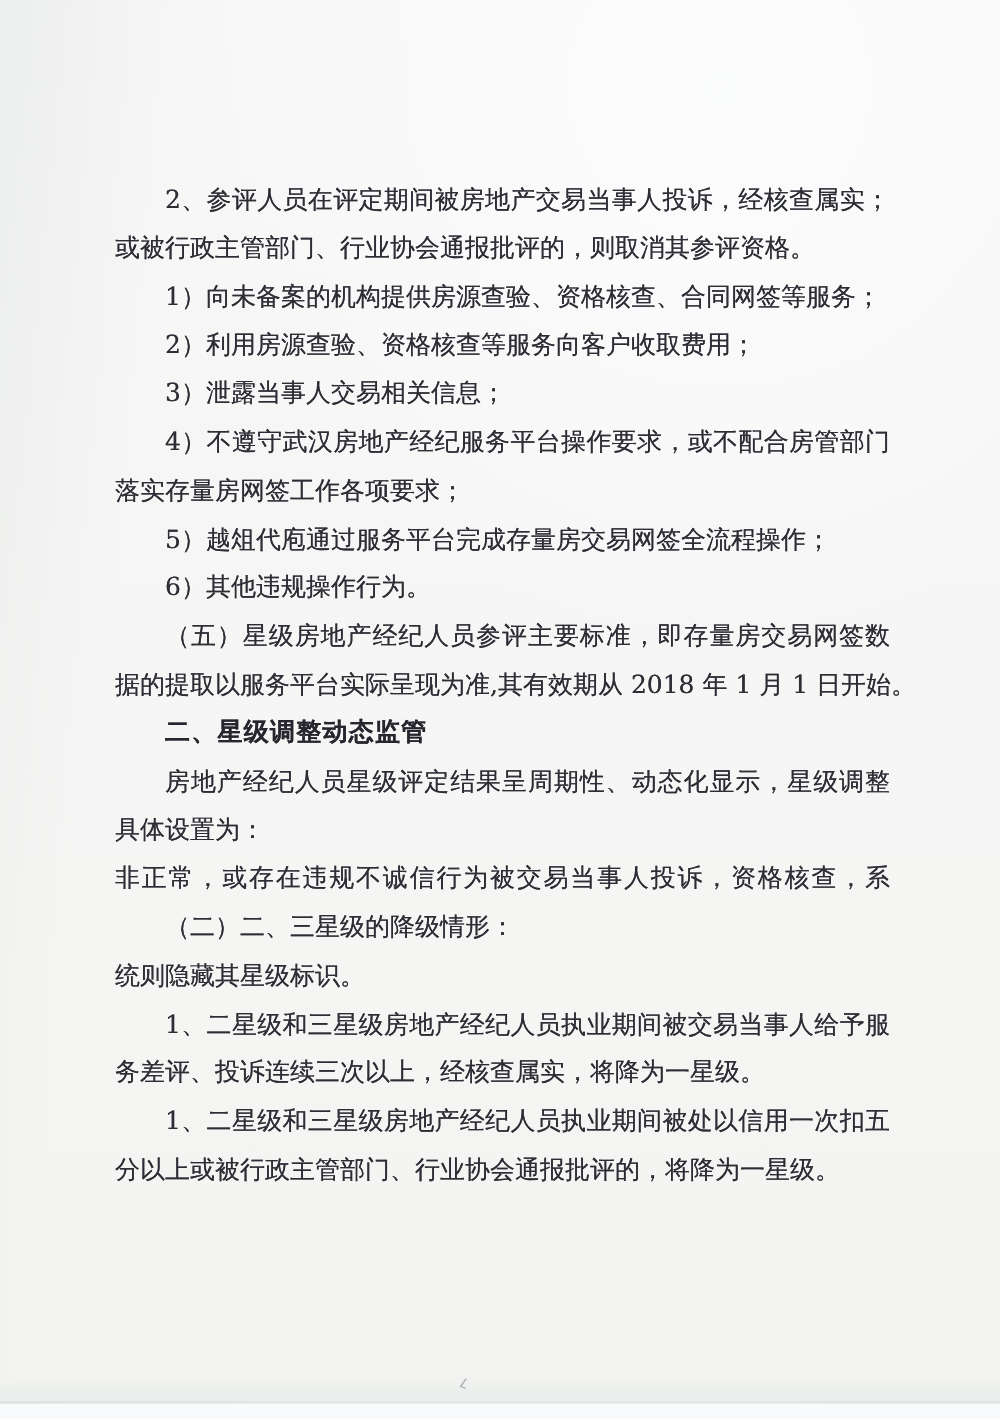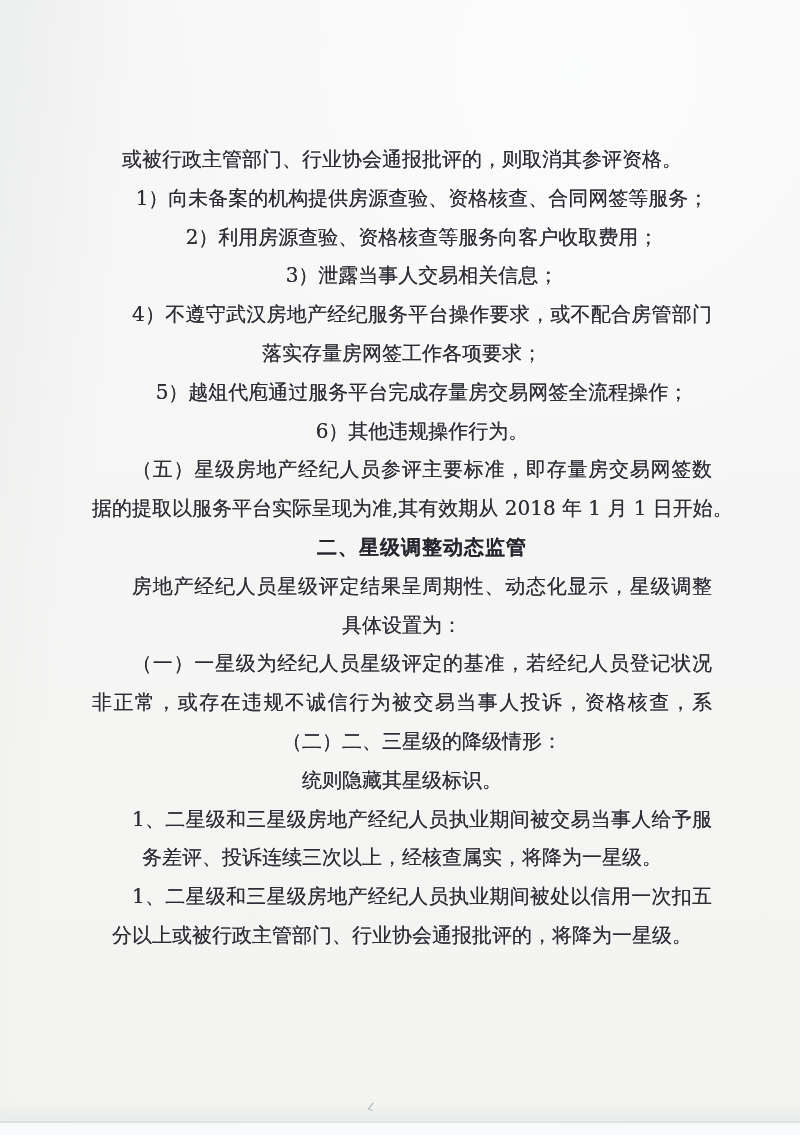--- a/index.html
+++ b/index.html
@@ -50,21 +50,20 @@
     font-family: "DejaVu Serif", "Liberation Serif", serif;
     font-size: 20px;
     color: #2d2d36;
     text-shadow: 0 0 0.5px rgba(45,45,54,0.8);
   }
   .ln {
     height: 38.8px;
     line-height: 38.8px;
     white-space: nowrap;
     overflow: visible;
-    text-align: center;
   }
   .ind { text-indent: 40px; }
   .j {
     white-space: normal;
     text-align: justify;
     text-align-last: justify;
     overflow: hidden;
     height: 38.8px;
   }
   .hd {
@@ -72,34 +71,34 @@
     font-weight: bold;
     letter-spacing: 1px;
     color: #26262e;
   }
 </style>
 </head>
 <body>
 
 <div class="paper">
   <div class="textblock">
+    <div class="ln ind j">2、参评人员在评定期间被房地产交易当事人投诉，经核查属实；</div>
     <div class="ln">或被行政主管部门、行业协会通报批评的，则取消其参评资格。</div>
     <div class="ln ind">1）向未备案的机构提供房源查验、资格核查、合同网签等服务；</div>
     <div class="ln ind">2）利用房源查验、资格核查等服务向客户收取费用；</div>
     <div class="ln ind">3）泄露当事人交易相关信息；</div>
     <div class="ln ind j">4）不遵守武汉房地产经纪服务平台操作要求，或不配合房管部门</div>
     <div class="ln">落实存量房网签工作各项要求；</div>
     <div class="ln ind">5）越俎代庖通过服务平台完成存量房交易网签全流程操作；</div>
     <div class="ln ind">6）其他违规操作行为。</div>
     <div class="ln ind j">（五）星级房地产经纪人员参评主要标准，即存量房交易网签数</div>
     <div class="ln">据的提取以服务平台实际呈现为准,其有效期从 2018 年 1 月 1 日开始。</div>
     <div class="ln ind hd">二、星级调整动态监管</div>
     <div class="ln ind j">房地产经纪人员星级评定结果呈周期性、动态化显示，星级调整</div>
     <div class="ln">具体设置为：</div>
-    <div class="ln ind j">（一）一星级为经纪人员星级评定的基准，若经纪人员登记状况</div>
     <div class="ln j">非正常，或存在违规不诚信行为被交易当事人投诉，资格核查，系</div>
     <div class="ln ind">（二）二、三星级的降级情形：</div>
     <div class="ln">统则隐藏其星级标识。</div>
     <div class="ln ind j">1、二星级和三星级房地产经纪人员执业期间被交易当事人给予服</div>
     <div class="ln">务差评、投诉连续三次以上，经核查属实，将降为一星级。</div>
     <div class="ln ind j">1、二星级和三星级房地产经纪人员执业期间被处以信用一次扣五</div>
     <div class="ln">分以上或被行政主管部门、行业协会通报批评的，将降为一星级。</div>
   </div>
 
   <div class="paper-bottom-shade"></div>

